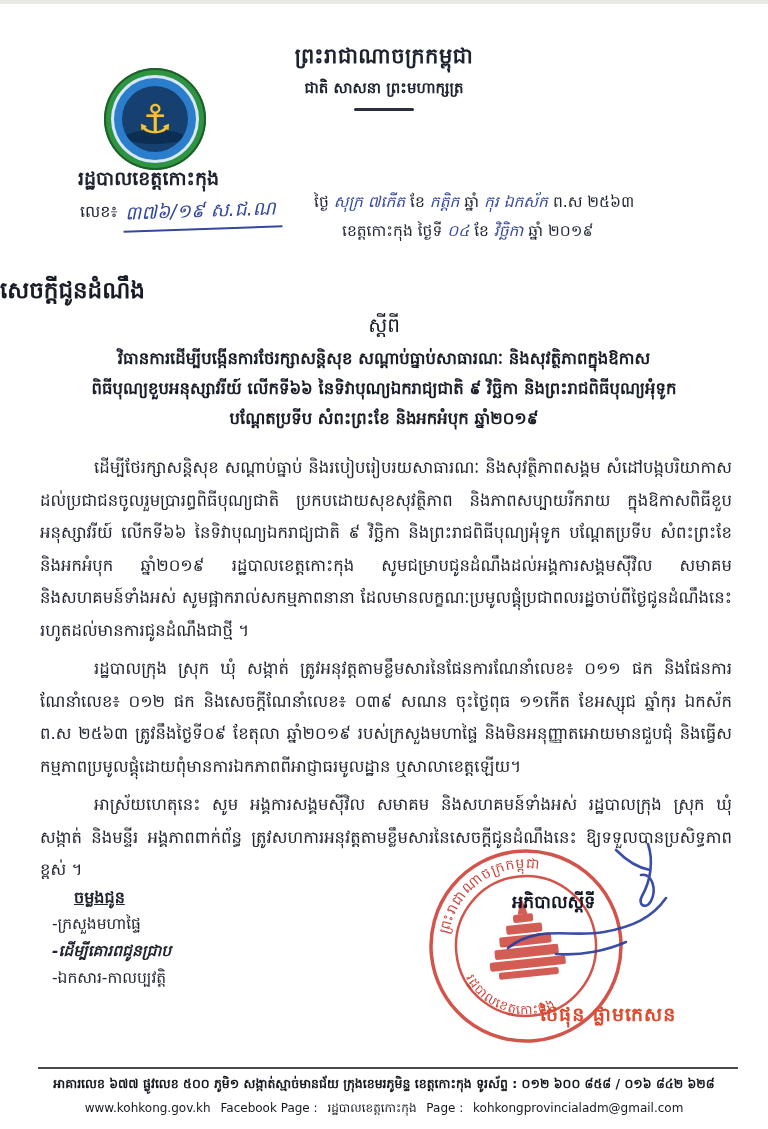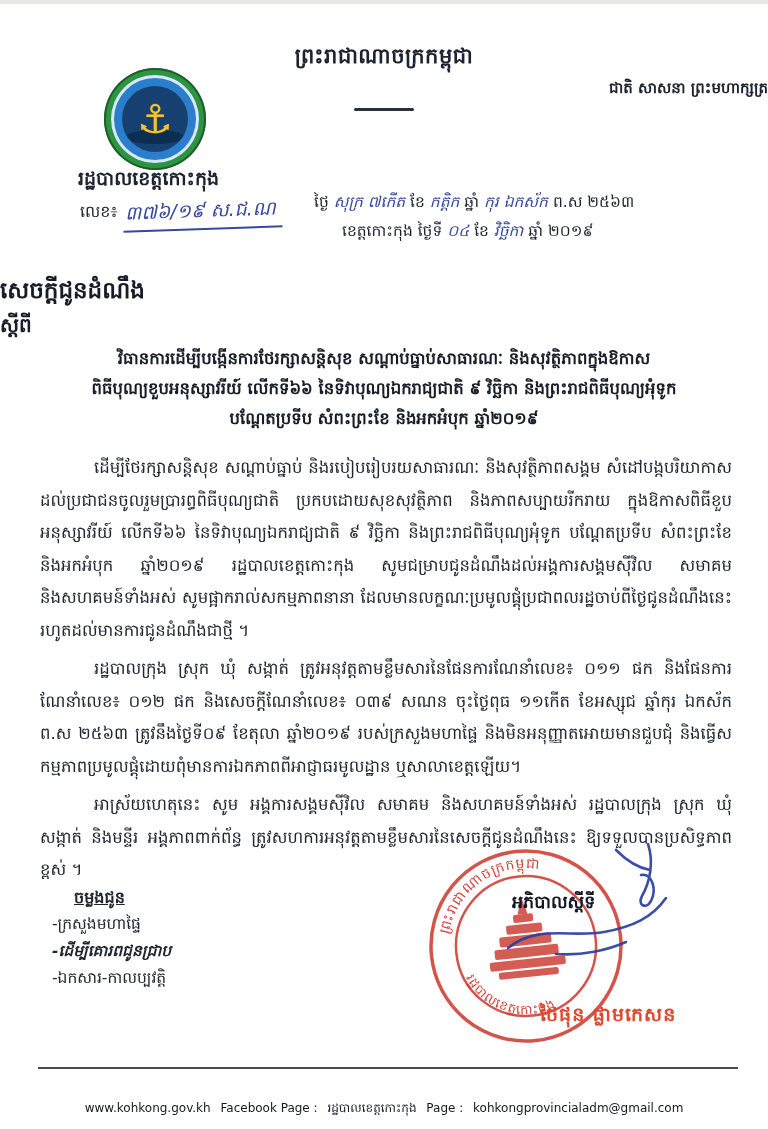--- a/index.html
+++ b/index.html
@@ -5,21 +5,21 @@
   html,body{margin:0;padding:0;background:#e8e8e4;}
   .page{
     position:relative;width:768px;height:1129px;margin:4px auto;
     background:#ffffff;overflow:hidden;
     font-family:"DejaVu Sans","Liberation Sans",sans-serif;
     color:#23262e;
   }
   
   .motto1{position:absolute;top:38px;left:0;width:768px;text-align:center;
     font-size:21px;font-weight:bold;color:#1d2230;letter-spacing:.5px;}
-  .motto2{position:absolute;top:74px;left:0;width:768px;text-align:right;
+  .motto2{position:absolute;top:74px;left:0;width:768px;text-align:center;
     font-size:15px;font-weight:bold;color:#1d2230;}
   .motto-divider{position:absolute;top:104px;left:354px;width:60px;height:3px;
     background:#2a2f3d;border-radius:2px;}
   
   .seal{position:absolute;left:104px;top:64px;width:102px;height:102px;border-radius:50%;
     background:#2e9440;box-shadow:0 0 0 2px #1d5e2a inset;display:flex;align-items:center;justify-content:center;}
   .seal-blue{width:88px;height:88px;border-radius:50%;background:#2b7ecb;
     display:flex;align-items:center;justify-content:center;box-shadow:0 0 0 3px #d9e8f5 inset;}
   .seal-core{width:66px;height:66px;border-radius:50%;background:#15406f;
     display:flex;align-items:center;justify-content:center;position:relative;overflow:hidden;}
@@ -33,22 +33,22 @@
   .ref-ink{color:#35489c;font-size:19px;display:inline-block;transform:rotate(-2deg);
     border-bottom:2px solid #35489c;padding:0 6px 2px 2px;font-style:italic;}
   
   .date-block{position:absolute;left:314px;top:184px;width:424px;}
   .date-line{font-size:15.5px;line-height:29px;color:#1d2230;white-space:nowrap;}
   .date-line.second{padding-left:28px;}
   .ink{color:#35489c;font-style:italic;}
   
   .doc-title{position:absolute;top:272px;left:0;width:768px;text-align:left;
     font-size:23px;font-weight:bold;color:#181c28;}
-  .doc-regarding{position:absolute;top:308px;left:0;width:768px;
-    font-size:20px;font-weight:bold;color:#181c28;}
+  .doc-regarding{position:absolute;top:308px;left:0;width:768px;text-align:center;
+    font-size:20px;font-weight:normal;color:#181c28;}
   .subject{position:absolute;top:340px;left:44px;width:680px;text-align:center;
     font-size:16.5px;font-weight:bold;line-height:30px;color:#181c28;}
   
   .body-text{position:absolute;top:448px;left:40px;width:692px;
     font-size:16.5px;line-height:32.5px;text-align:justify;color:#20242e;}
   .body-text p{margin:0 0 6px 0;text-indent:54px;}
   
   .stamp{position:absolute;left:424px;top:840px;width:204px;height:204px;transform:rotate(-6deg);opacity:.88;}
   .sign-title{position:absolute;left:512px;top:887px;font-size:17.5px;font-weight:bold;color:#141726;z-index:3;}
   .signature-svg{position:absolute;left:498px;top:832px;width:210px;height:150px;z-index:4;}
@@ -164,20 +164,21 @@
   <div class="signer-name">ថៃផុន ផ្លាមកេសន</div>
 
   <div class="cc">
     <div class="cc-heading">ចម្លងជូន</div>
     <span class="cc-item">-ក្រសួងមហាផ្ទៃ</span>
     <span class="cc-item hand">-ដើម្បីគោរពជូនជ្រាប</span>
     <span class="cc-item">-ឯកសារ-កាលប្បវត្តិ</span>
   </div>
 
   <div class="footer-rule"></div>
+  <div class="footer-line1">អាគារលេខ ៦៧៧ ផ្លូវលេខ ៥០០ ភូមិ១ សង្កាត់ស្មាច់មានជ័យ ក្រុងខេមរភូមិន្ទ ខេត្តកោះកុង ទូរស័ព្ទ : ០១២ ៦០០ ៨៥៨ / ០១៦ ៨៤២ ៦២៨</div>
   <div class="footer-line2">
     <span>www.kohkong.gov.kh</span>
     <span>Facebook Page :</span>
     <span>រដ្ឋបាលខេត្តកោះកុង</span>
     <span>Page :</span>
     <span>kohkongprovincialadm@gmail.com</span>
   </div>
 
 </div>
 

